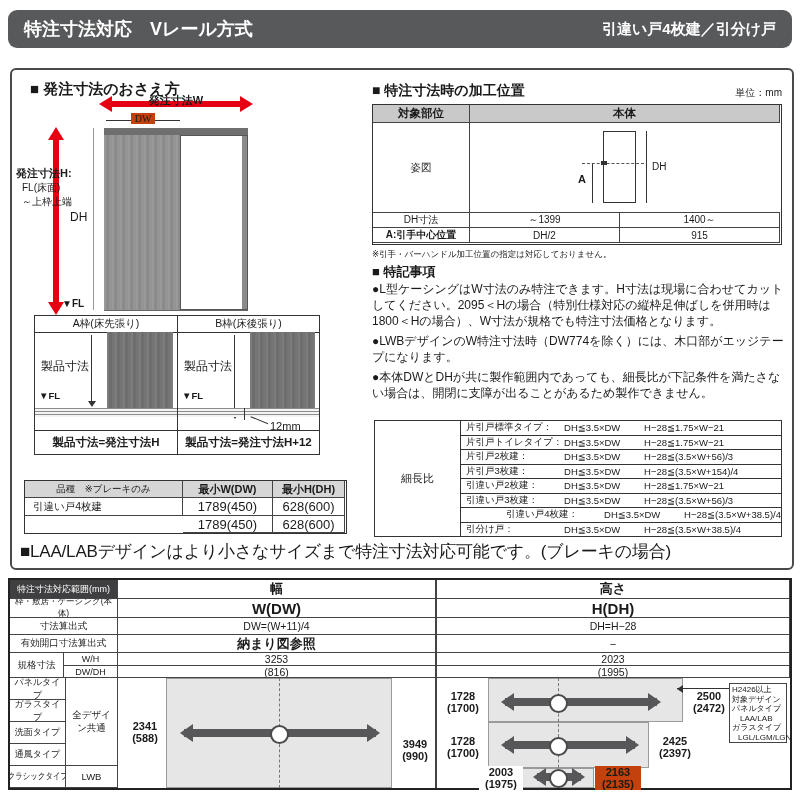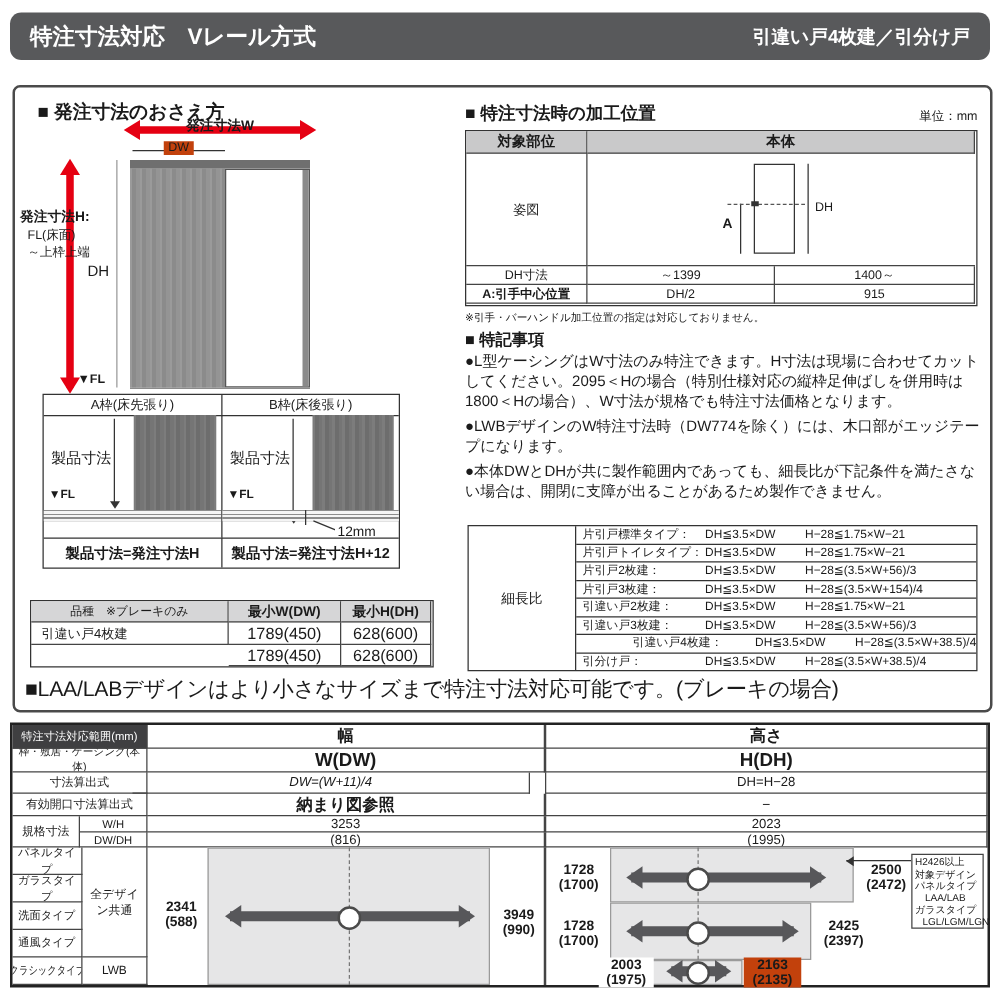--- a/index.html
+++ b/index.html
@@ -58,21 +58,21 @@
     <span class="hdr-r">引違い戸4枚建／引分け戸</span>
   </div>
 
   <div class="frame">
 
     <div class="abs sec-title" style="left:18px;top:10px;">■ 発注寸法のおさえ方</div>
 
     <div class="abs rh" style="left:92px;top:31px;width:144px;"></div>
     <div class="abs" style="left:92px;top:23px;width:144px;text-align:center;font-size:11px;font-weight:bold;z-index:2;">発注寸法W</div>
     <div class="abs line" style="left:94px;top:50px;width:74px;height:1px;"></div>
-    <div class="abs" style="left:94px;top:43px;width:74px;text-align:center;font-size:10px;z-index:2;"><span style="background:#c2410c;padding:0 4px;">DW</span></div>
+    <div class="abs" style="left:94px;top:43px;width:74px;text-align:center;font-size:10px;z-index:2;"><span style="background:#c2410c;padding:0 4px;font-family:Liberation Serif, serif;">DW</span></div>
 
     <div class="abs" style="left:92px;top:58px;width:144px;height:182px;border-bottom:1px solid #666;">
       <div class="abs" style="left:0;top:0;width:144px;height:7px;background:#6f6f6f;"></div>
       <div class="abs wood" style="left:0;top:7px;width:76px;height:175px;"></div>
       <div class="abs" style="left:76px;top:7px;width:68px;height:175px;background:#fff;border:1px solid #555;box-sizing:border-box;">
         <div class="abs" style="right:0;top:0;width:5px;height:173px;background:#8a8a8a;"></div>
       </div>
     </div>
     <div class="abs gline" style="left:81px;top:58px;width:1px;height:182px;"></div>
     <div class="abs" style="left:58px;top:140px;font-size:12px;">DH</div>
@@ -209,21 +209,21 @@
 
     <div class="c dark" style="left:0;top:0;width:108px;height:19px;font-size:9px;">特注寸法対応範囲(mm)</div>
     <div class="c" style="left:108px;top:0;width:318px;height:19px;font-size:13px;font-weight:bold;">幅</div>
     <div class="c" style="left:426px;top:0;width:354px;height:19px;font-size:13px;font-weight:bold;border-left:1px solid #444;">高さ</div>
 
     <div class="c" style="left:0;top:19px;width:108px;height:19px;font-size:8.5px;">枠・敷居・ケーシング(本体)</div>
     <div class="c" style="left:108px;top:19px;width:318px;height:19px;font-size:15px;font-weight:bold;">W(DW)</div>
     <div class="c" style="left:426px;top:19px;width:354px;height:19px;font-size:15px;font-weight:bold;border-left:1px solid #444;">H(DH)</div>
 
     <div class="c" style="left:0;top:38px;width:108px;height:17px;font-size:9.5px;">寸法算出式</div>
-    <div class="c" style="left:96px;top:38px;width:318px;height:17px;font-size:10.5px;font-style:italic;">DW=(W+11)/4</div>
+    <div class="c" style="left:108px;top:38px;width:318px;height:17px;font-size:10.5px;">DW=(W+11)/4</div>
     <div class="c" style="left:426px;top:38px;width:354px;height:17px;font-size:10.5px;border-left:1px solid #444;">DH=H−28</div>
 
     <div class="c" style="left:0;top:55px;width:108px;height:18px;font-size:9.5px;">有効開口寸法算出式</div>
     <div class="c" style="left:108px;top:55px;width:318px;height:18px;font-size:13px;font-weight:bold;">納まり図参照</div>
     <div class="c" style="left:426px;top:55px;width:354px;height:18px;font-size:11px;border-left:1px solid #444;">−</div>
 
     <div class="c" style="left:0;top:73px;width:54px;height:25px;font-size:9.5px;">規格寸法</div>
     <div class="c" style="left:54px;top:73px;width:54px;height:13px;font-size:9px;">W/H</div>
     <div class="c" style="left:108px;top:73px;width:318px;height:13px;font-size:10.5px;">3253</div>
     <div class="c" style="left:426px;top:73px;width:354px;height:13px;font-size:10.5px;border-left:1px solid #444;">2023</div>
@@ -245,21 +245,21 @@
 
     <div class="abs" style="left:108px;top:98px;width:318px;height:110px;border-right:1px solid #444;box-sizing:border-box;">
       <div class="grayzone" style="left:48px;top:0;width:226px;height:110px;"></div>
       <div class="vdash" style="left:161px;top:0;height:110px;"></div>
       <div class="rlabel" style="left:6px;top:42px;width:42px;">
         <div>2341</div>
         <div>(588)</div>
       </div>
       <div class="bar" style="left:66px;top:51px;width:192px;"></div>
       <div class="knob" style="left:152px;top:47px;"></div>
-      <div class="rlabel" style="left:276px;top:48px;width:42px;">
+      <div class="rlabel" style="left:276px;top:60px;width:42px;">
         <div>3949</div>
         <div>(990)</div>
       </div>
     </div>
 
     <div class="abs" style="left:426px;top:98px;width:354px;height:110px;border-left:1px solid #444;box-sizing:border-box;">
       <div class="grayzone" style="left:51px;top:0;width:195px;height:44px;"></div>
       <div class="grayzone" style="left:51px;top:44px;width:161px;height:46px;"></div>
       <div class="grayzone" style="left:84px;top:90px;width:73px;height:20px;"></div>
       <div class="vdash" style="left:121px;top:0;height:110px;"></div>

